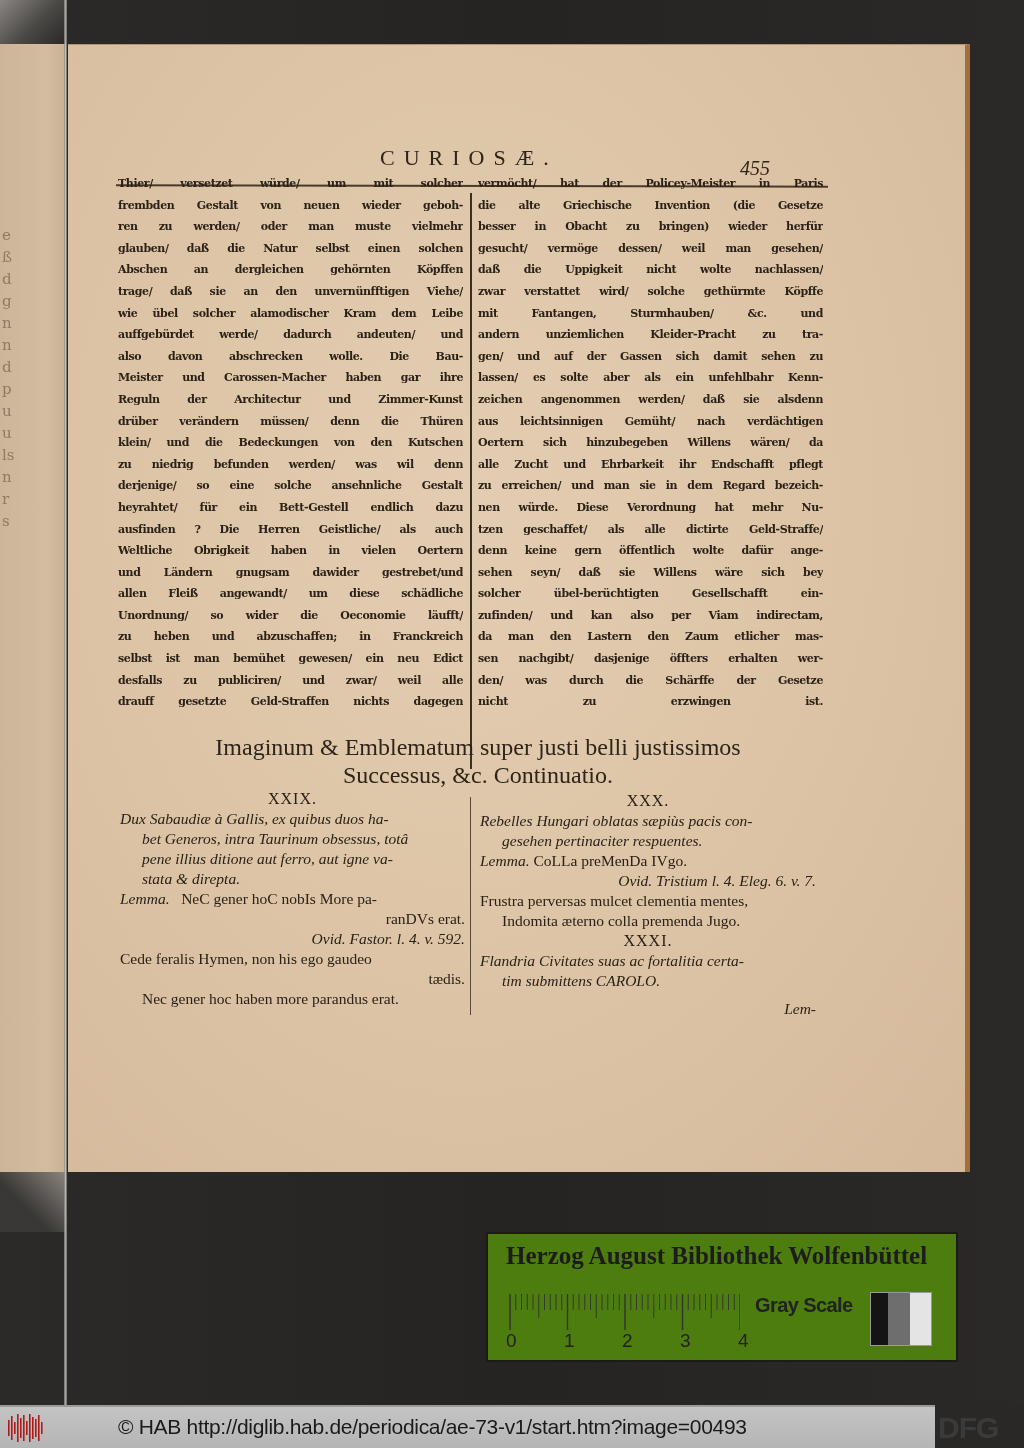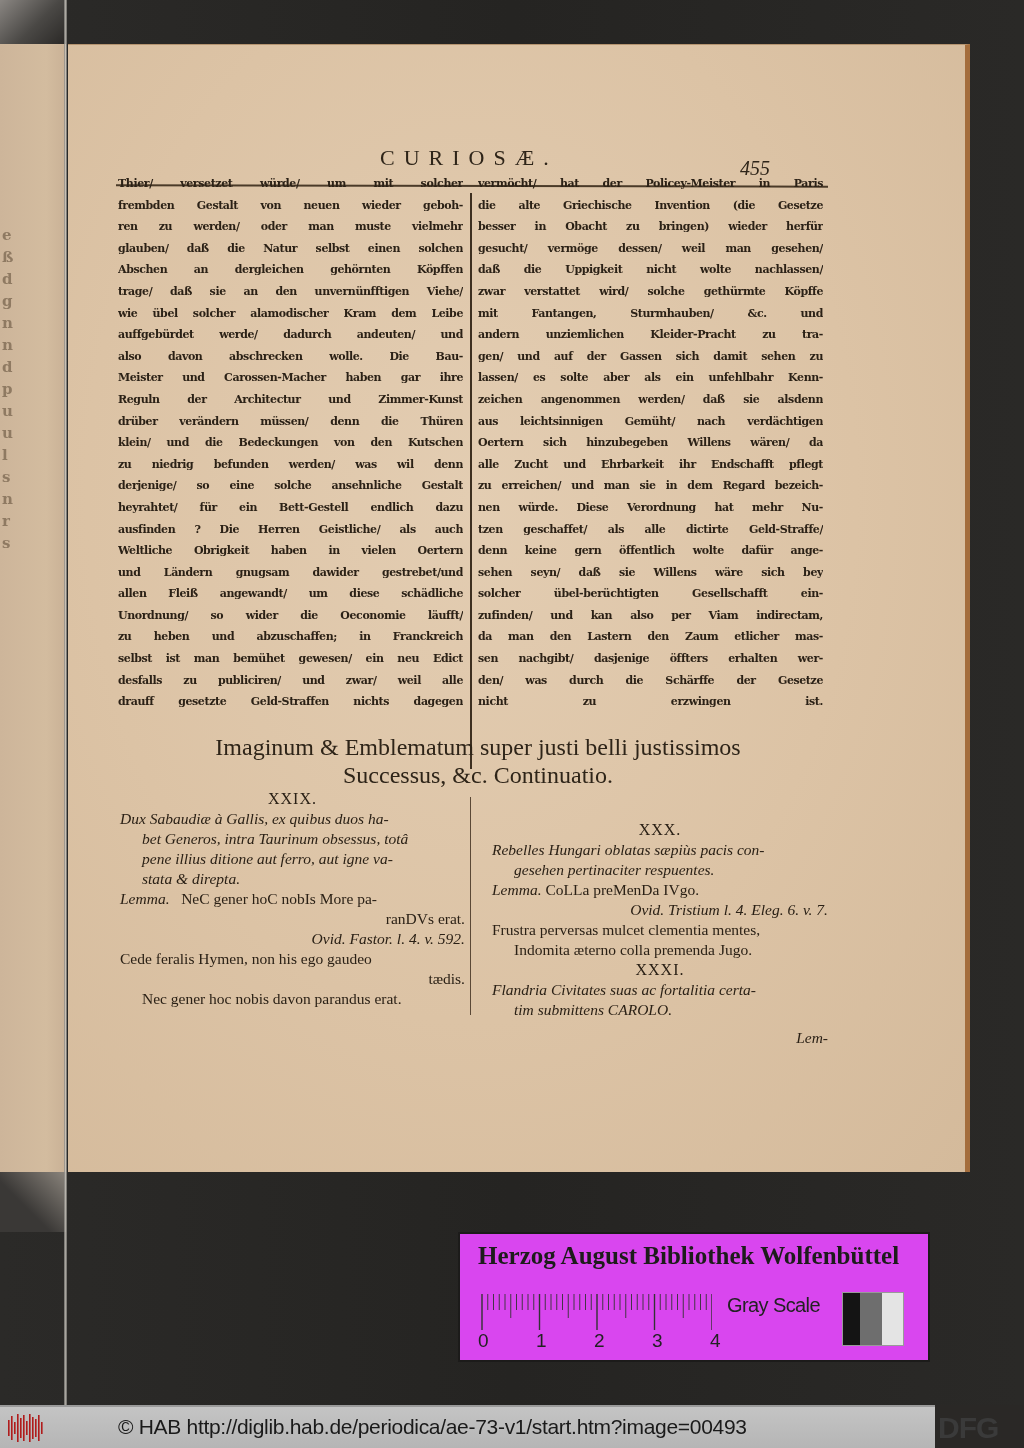--- a/index.html
+++ b/index.html
@@ -6,21 +6,21 @@
     html, body { width: 1024px; height: 1448px; overflow: hidden; background: #2a2826; }
     body { position: relative; font-family: "DejaVu Serif", serif; }
 
     .backdrop { position: absolute; left: 0; top: 0; width: 1024px; height: 1405px;
       background: linear-gradient(90deg, #2b2a28 0%, #252422 50%, #2a2927 100%); }
 
     .left-page { position: absolute; left: 0; top: 44px; width: 66px; height: 1128px;
       background: linear-gradient(90deg, #cdb59a 0%, #d3bc9f 70%, #c9b196 100%); }
     .left-page .ghost { position: absolute; left: 2px; top: 180px; width: 14px;
       font-family: "DejaVu Serif", serif; font-size: 15px; line-height: 22px; color: #7a6650;
-      font-weight: bold; opacity: .75; word-break: break-all; }
+      font-weight: normal; opacity: .75; word-break: break-all; }
     .fold-shadow { position: absolute; left: 0; top: 0; width: 66px; height: 44px;
       background: linear-gradient(135deg, #8a8682 0%, #4a4845 55%, #2a2826 100%); }
     .fold-shadow-bottom { position: absolute; left: 0; top: 1172px; width: 66px; height: 60px;
       background: linear-gradient(45deg, #3a3836 40%, #8a847c 100%); }
     .spine-line { position: absolute; left: 64px; top: 0; width: 3px; height: 1405px;
       background: linear-gradient(90deg, #7a7874, #c8c4bc, #7a7874); opacity: .8; }
 
     .page { position: absolute; left: 68px; top: 44px; width: 902px; height: 1128px;
       background: radial-gradient(ellipse at 45% 40%, #e3cdb2 0%, #dcc3a5 55%, #d4ba9b 100%);
       border-right: 5px solid #a46d3c; border-top: 1px solid #b59470; }
@@ -46,33 +46,33 @@
     .t1 { top: 688px; } .t2 { top: 716px; }
 
     .latin { position: absolute; font-family: "Liberation Serif", serif; font-size: 15.5px;
       line-height: 20px; color: #2b2116; }
     .latin .c { text-align: center; display: block; font-size: 16px; letter-spacing: 1px; }
     .latin .r { text-align: right; display: block; }
     .latin .i { font-style: italic; display: block; }
     .latin .ind { padding-left: 22px; }
     .latin .n { display: block; }
     .lat-left { left: 52px; top: 744px; width: 345px; }
-    .lat-right { left: 412px; top: 775px; width: 336px; margin-left: 12px; }
+    .lat-right { left: 412px; top: 746px; width: 336px; }
     .lat-divider { position: absolute; left: 402px; top: 752px; width: 1px; height: 218px; background: #5a4836; }
 
-    .card { position: absolute; left: 458px; top: 1232px; width: 472px; height: 130px;
-      background: #d946ef; border: 2px solid #1c1b1a; }
+    .card { position: absolute; left: 486px; top: 1232px; width: 472px; height: 130px;
+      background: #4d7c0f; border: 2px solid #1c1b1a; }
     .card-title { position: absolute; left: 18px; top: 8px; font-family: "Liberation Serif", serif;
       font-weight: bold; font-size: 25px; color: #1d1c1b; }
     .ruler { position: absolute; left: 20px; top: 58px; width: 232px; height: 40px; }
     .ruler svg { display: block; }
     .ruler-nums { position: absolute; left: 14px; top: 96px; width: 260px; height: 20px; }
     .ruler-nums span { position: absolute; font-family: "Liberation Sans", sans-serif; font-size: 19px; color: #222; }
     .gray-label { position: absolute; left: 267px; top: 60px; font-family: "Liberation Sans", sans-serif;
-      font-size: 20px; color: #222; letter-spacing: -0.6px; }
+      font-size: 20px; color: #222; letter-spacing: -0.6px; font-weight: bold; }
     .gray-patch { position: absolute; left: 382px; top: 58px; width: 62px; height: 54px; border: 1px solid #999;
       display: flex; }
     .gray-patch div { height: 100%; }
 
     .footer { position: absolute; left: 0; top: 1405px; width: 935px; height: 43px;
       background: linear-gradient(180deg, #c4c4c4 0%, #b5b5b5 100%); border-top: 2px solid #9a9a9a; }
     .footer-logo { position: absolute; left: 6px; top: 6px; width: 40px; height: 30px; }
     .footer-text { position: absolute; left: 118px; top: 8px; font-family: "Liberation Sans", sans-serif;
       font-size: 21px; color: #1a1a1a; letter-spacing: -0.3px; }
     .dfg { position: absolute; left: 930px; top: 4px; font-family: "Liberation Sans", sans-serif;
@@ -158,21 +158,21 @@
     <span class="c">XXIX.</span>
     <span class="i">Dux Sabaudiæ à Gallis, ex quibus duos ha-</span>
     <span class="i ind">bet Generos, intra Taurinum obsessus, totâ</span>
     <span class="i ind">pene illius ditione aut ferro, aut igne va-</span>
     <span class="i ind">stata &amp; direpta.</span>
     <span class="n"><i>Lemma.</i>&nbsp;&nbsp;&nbsp;<span>NeC gener hoC nobIs More pa-</span></span>
     <span class="r">ranDVs erat.</span>
     <span class="r i">Ovid. Fastor. l. 4. v. 592.</span>
     <span class="n">Cede feralis Hymen, non his ego gaudeo</span>
     <span class="r">tædis.</span>
-    <span class="n ind">Nec gener hoc nobis davon parandus erat.</span>
+    <span class="n ind">Nec gener hoc haben more parandus erat.</span>
   </div>
 
   <div class="lat-divider"></div>
 
   <div class="latin lat-right">
     <span class="c">XXX.</span>
     <span class="i">Rebelles Hungari oblatas sæpiùs pacis con-</span>
     <span class="i ind">gesehen pertinaciter respuentes.</span>
     <span class="n"><i>Lemma.</i> <span>CoLLa preMenDa IVgo.</span></span>
     <span class="r i">Ovid. Tristium l. 4. Eleg. 6. v. 7.</span>

